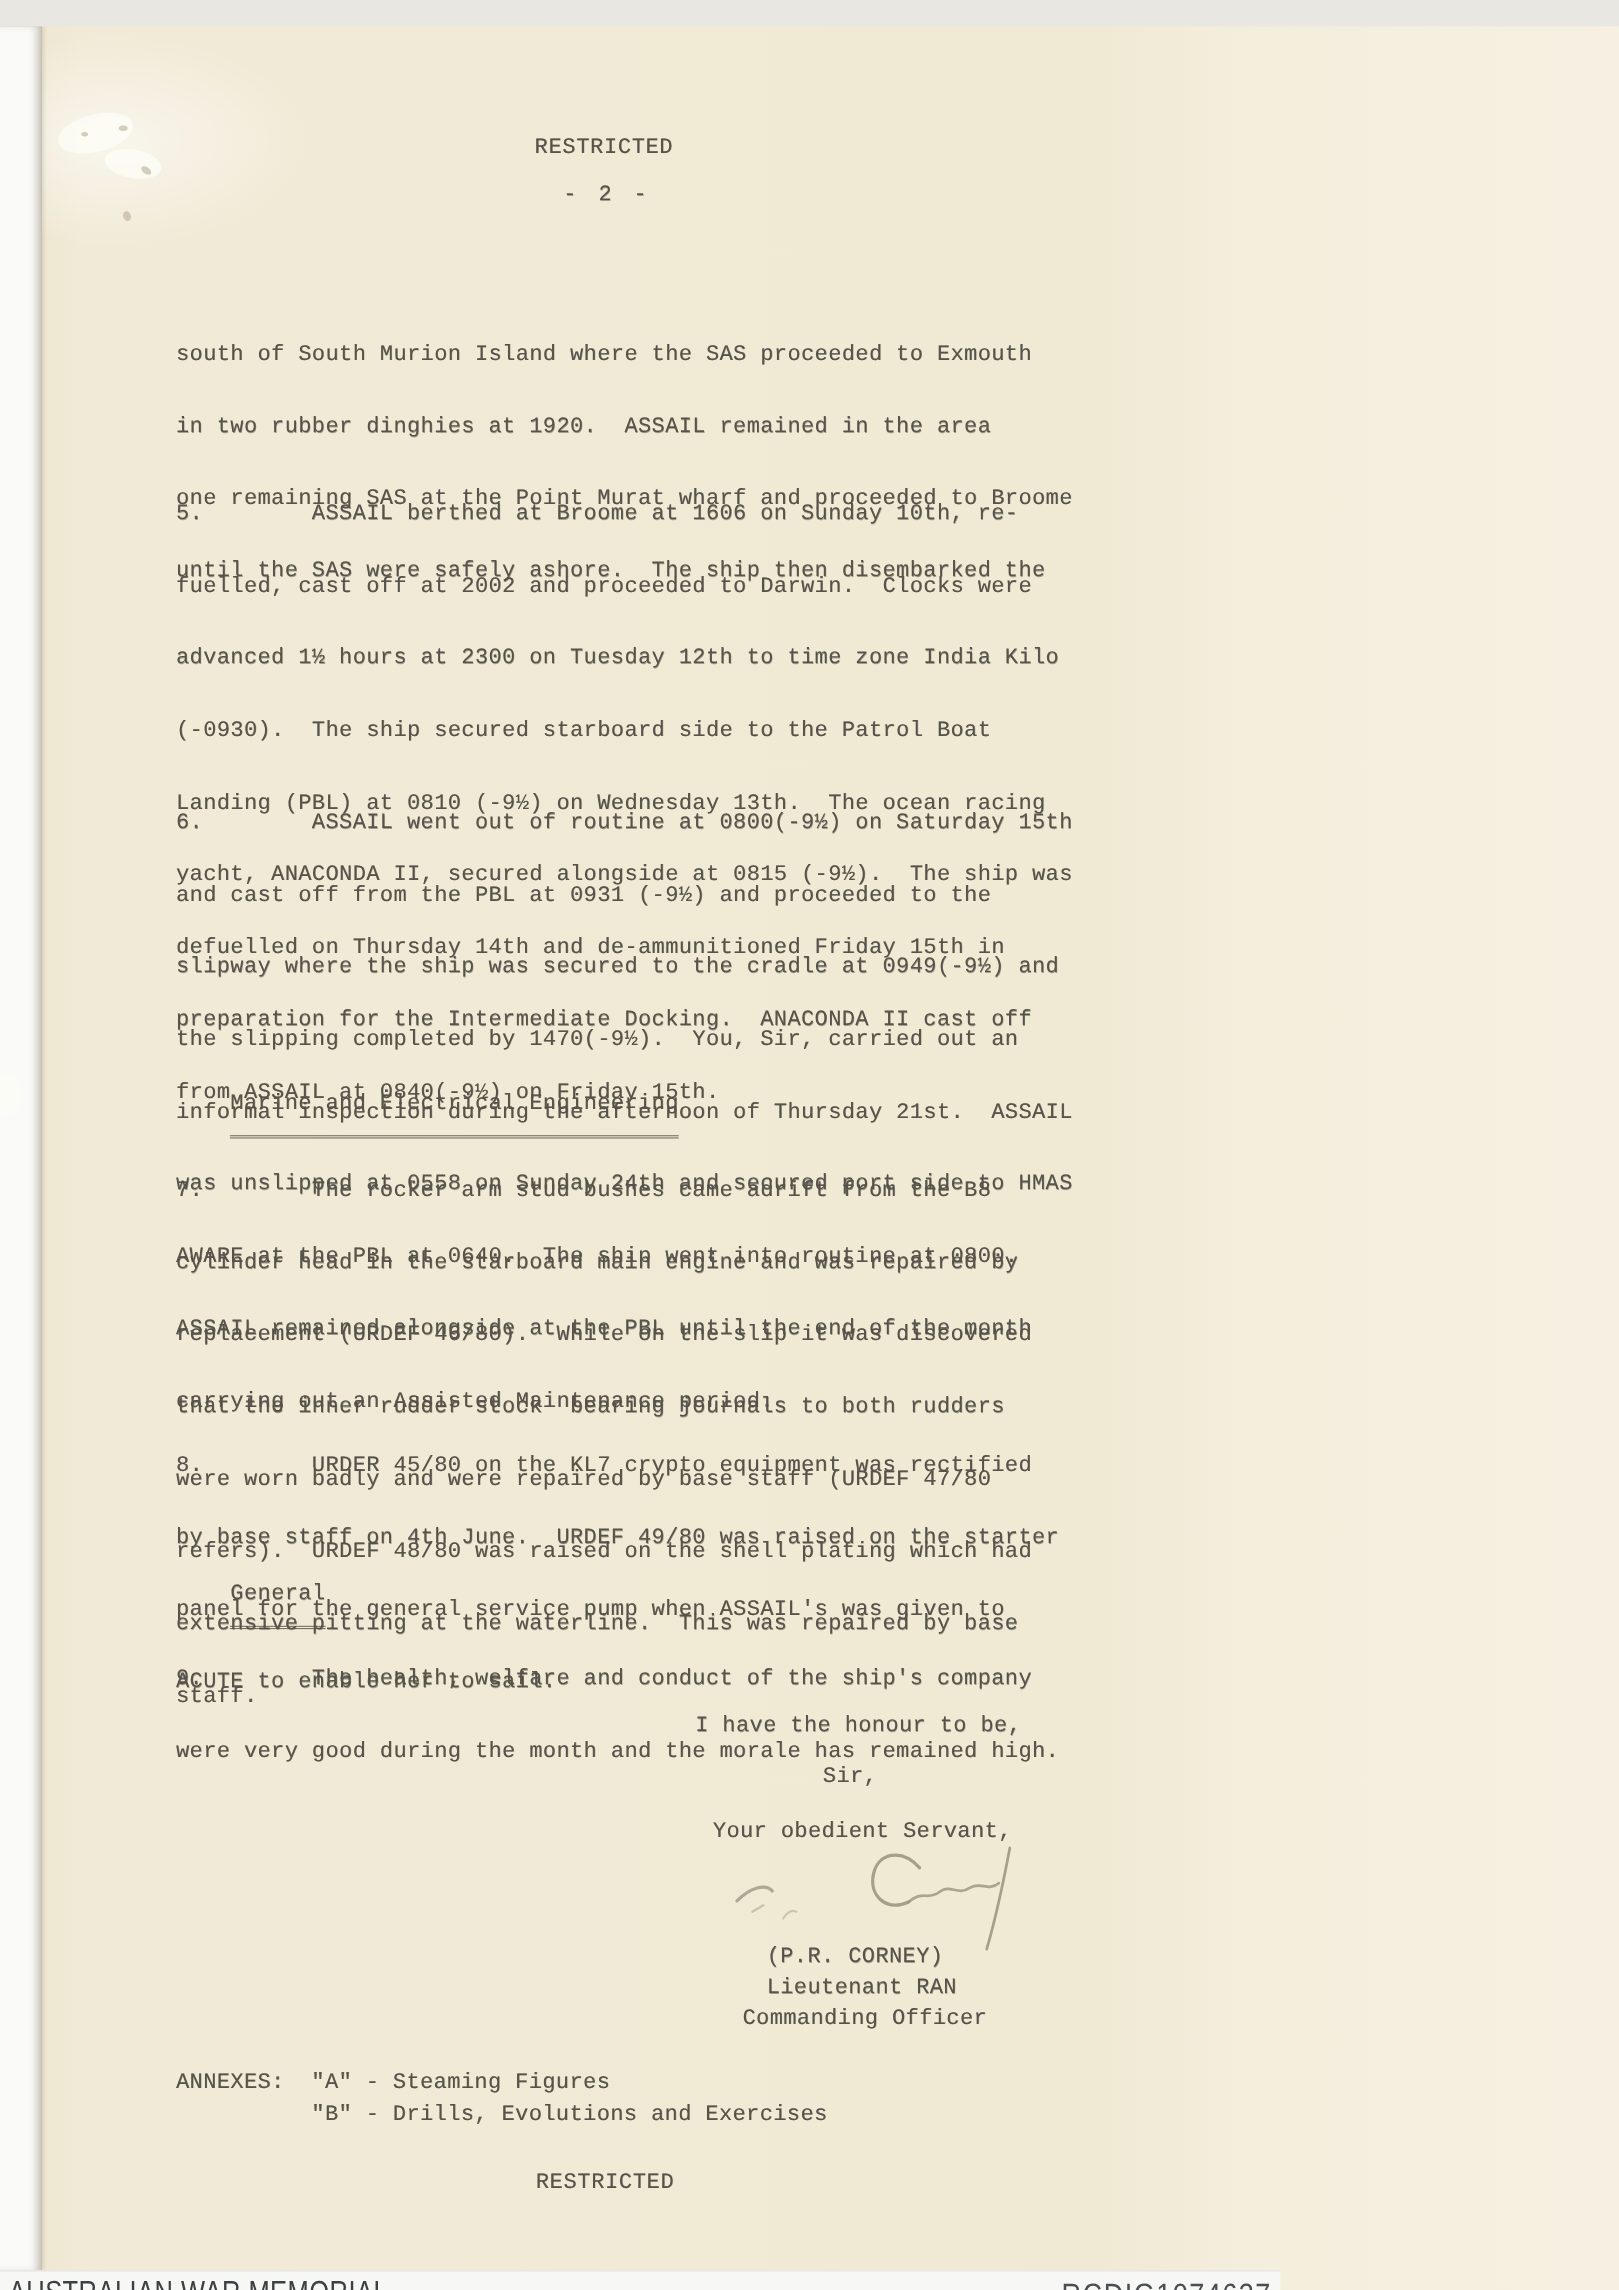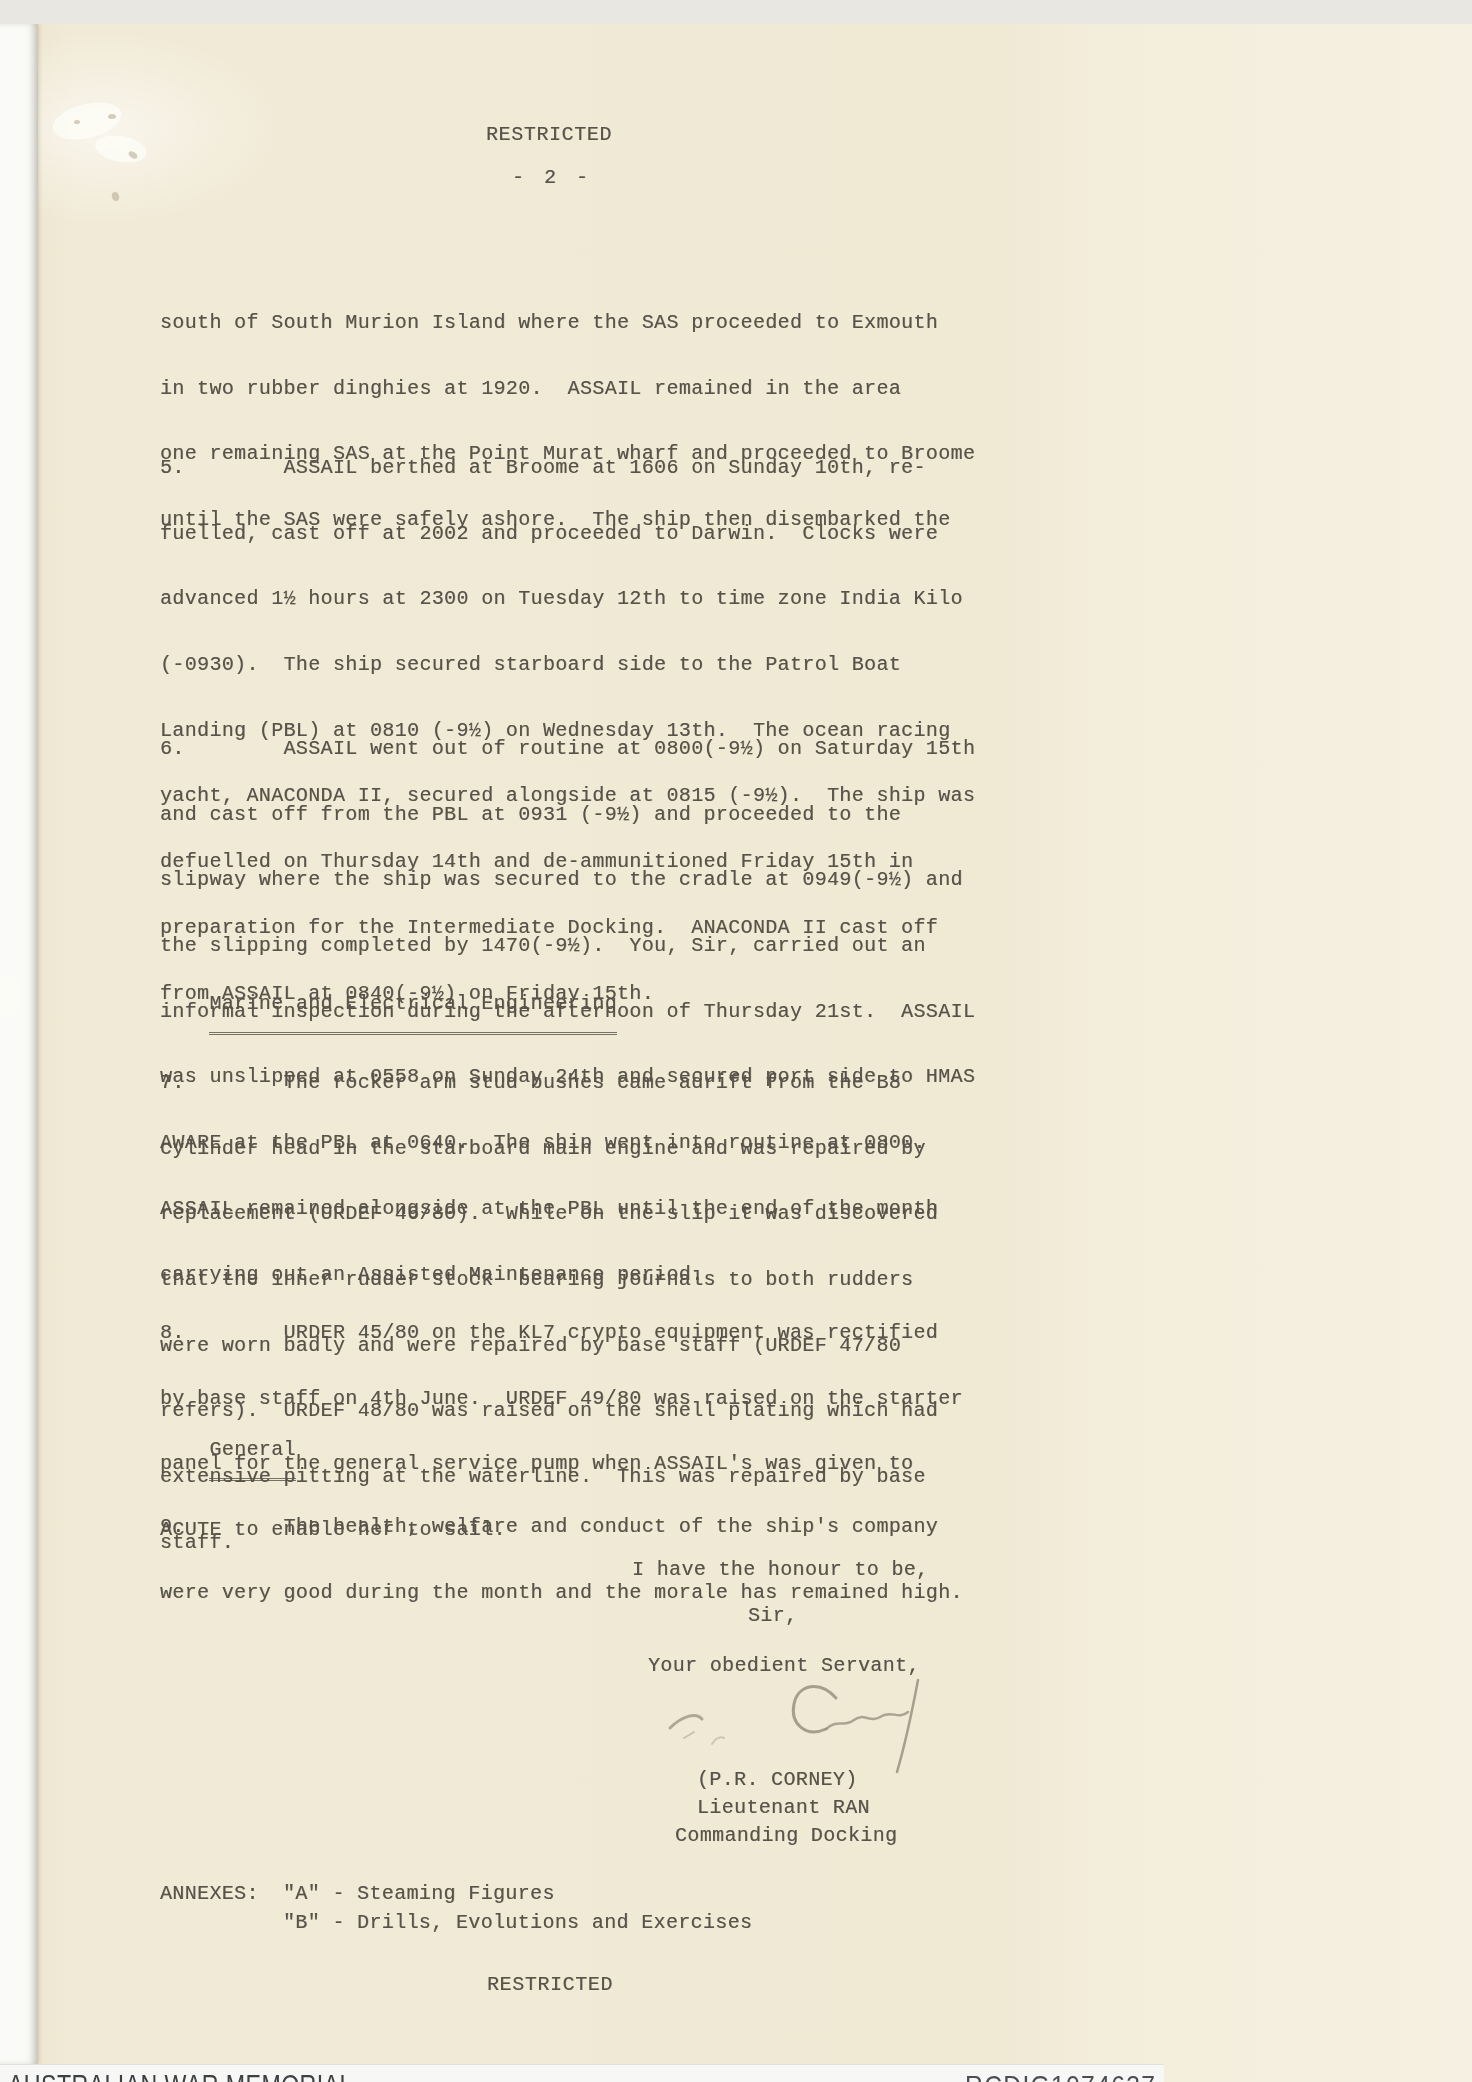--- a/index.html
+++ b/index.html
@@ -128,21 +128,21 @@
       <path d="M44,72 l10,-6" stroke-width="2" opacity="0.45"></path>
       <path d="M72,78 c4,-6 8,-8 12,-6" stroke-width="2" opacity="0.4"></path>
       <path d="M196,32 C180,14 158,18 154,38 C150,58 166,72 186,63" stroke-width="3" opacity="0.85"></path>
       <path d="M186,63 C198,52 204,62 214,54 C224,46 230,58 242,50 C252,44 258,54 268,46" stroke-width="2.5" opacity="0.8"></path>
       <path d="M278,14 C272,46 264,82 257,106" stroke-width="2.5" opacity="0.85"></path>
     </g>
   </svg>
 
   <div class="tw" style="left:697px;top:1745px;">(P.R. CORNEY)</div>
   <div class="tw" style="left:697px;top:1773px;">Lieutenant RAN</div>
-  <div class="tw" style="left:675px;top:1801px;">Commanding Docking</div>
+  <div class="tw" style="left:675px;top:1801px;">Commanding Officer</div>
 
   <div class="tw" style="left:160px;top:1859px;">ANNEXES:</div>
   <div class="tw" style="left:283px;top:1859px;">"A" - Steaming Figures</div>
   <div class="tw" style="left:283px;top:1888px;">"B" - Drills, Evolutions and Exercises</div>
 
   <div class="tw center-head" style="left:487px;top:1950px;">RESTRICTED</div>
 
   <div class="footer-bar">
     <span class="awm">AUSTRALIAN WAR MEMORIAL</span>
     <span class="rcdig">RCDIG1074637</span>

